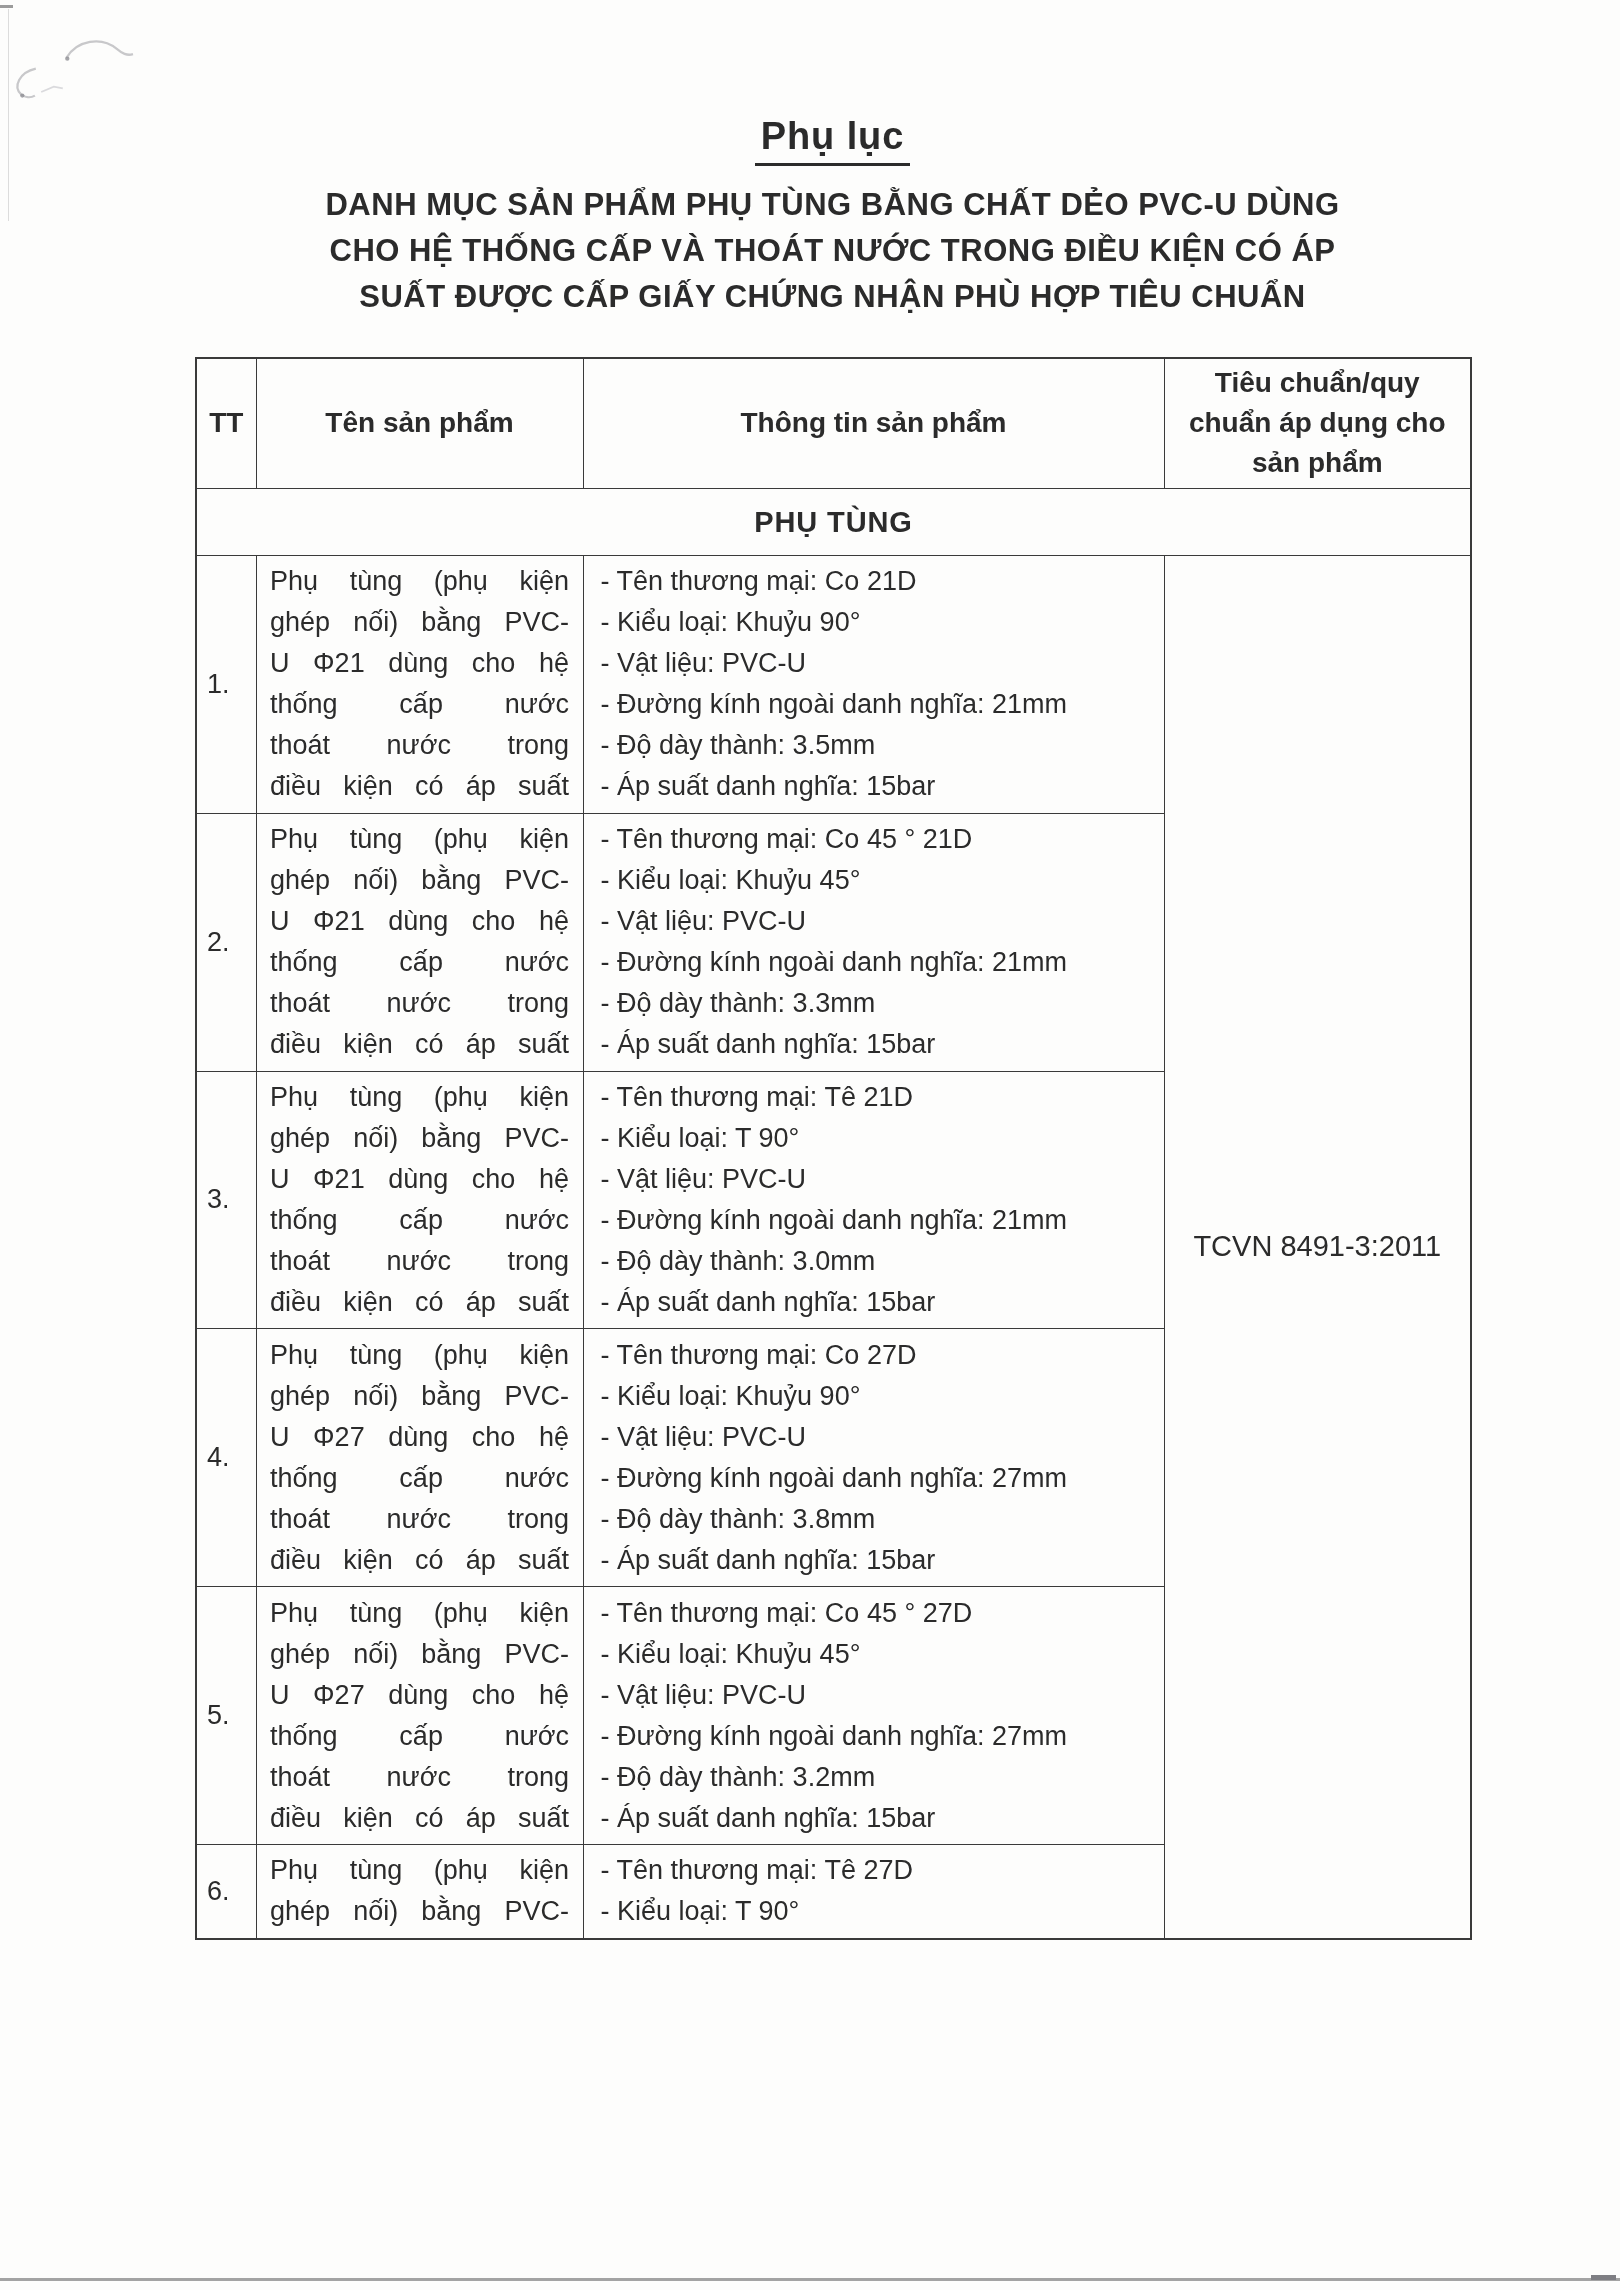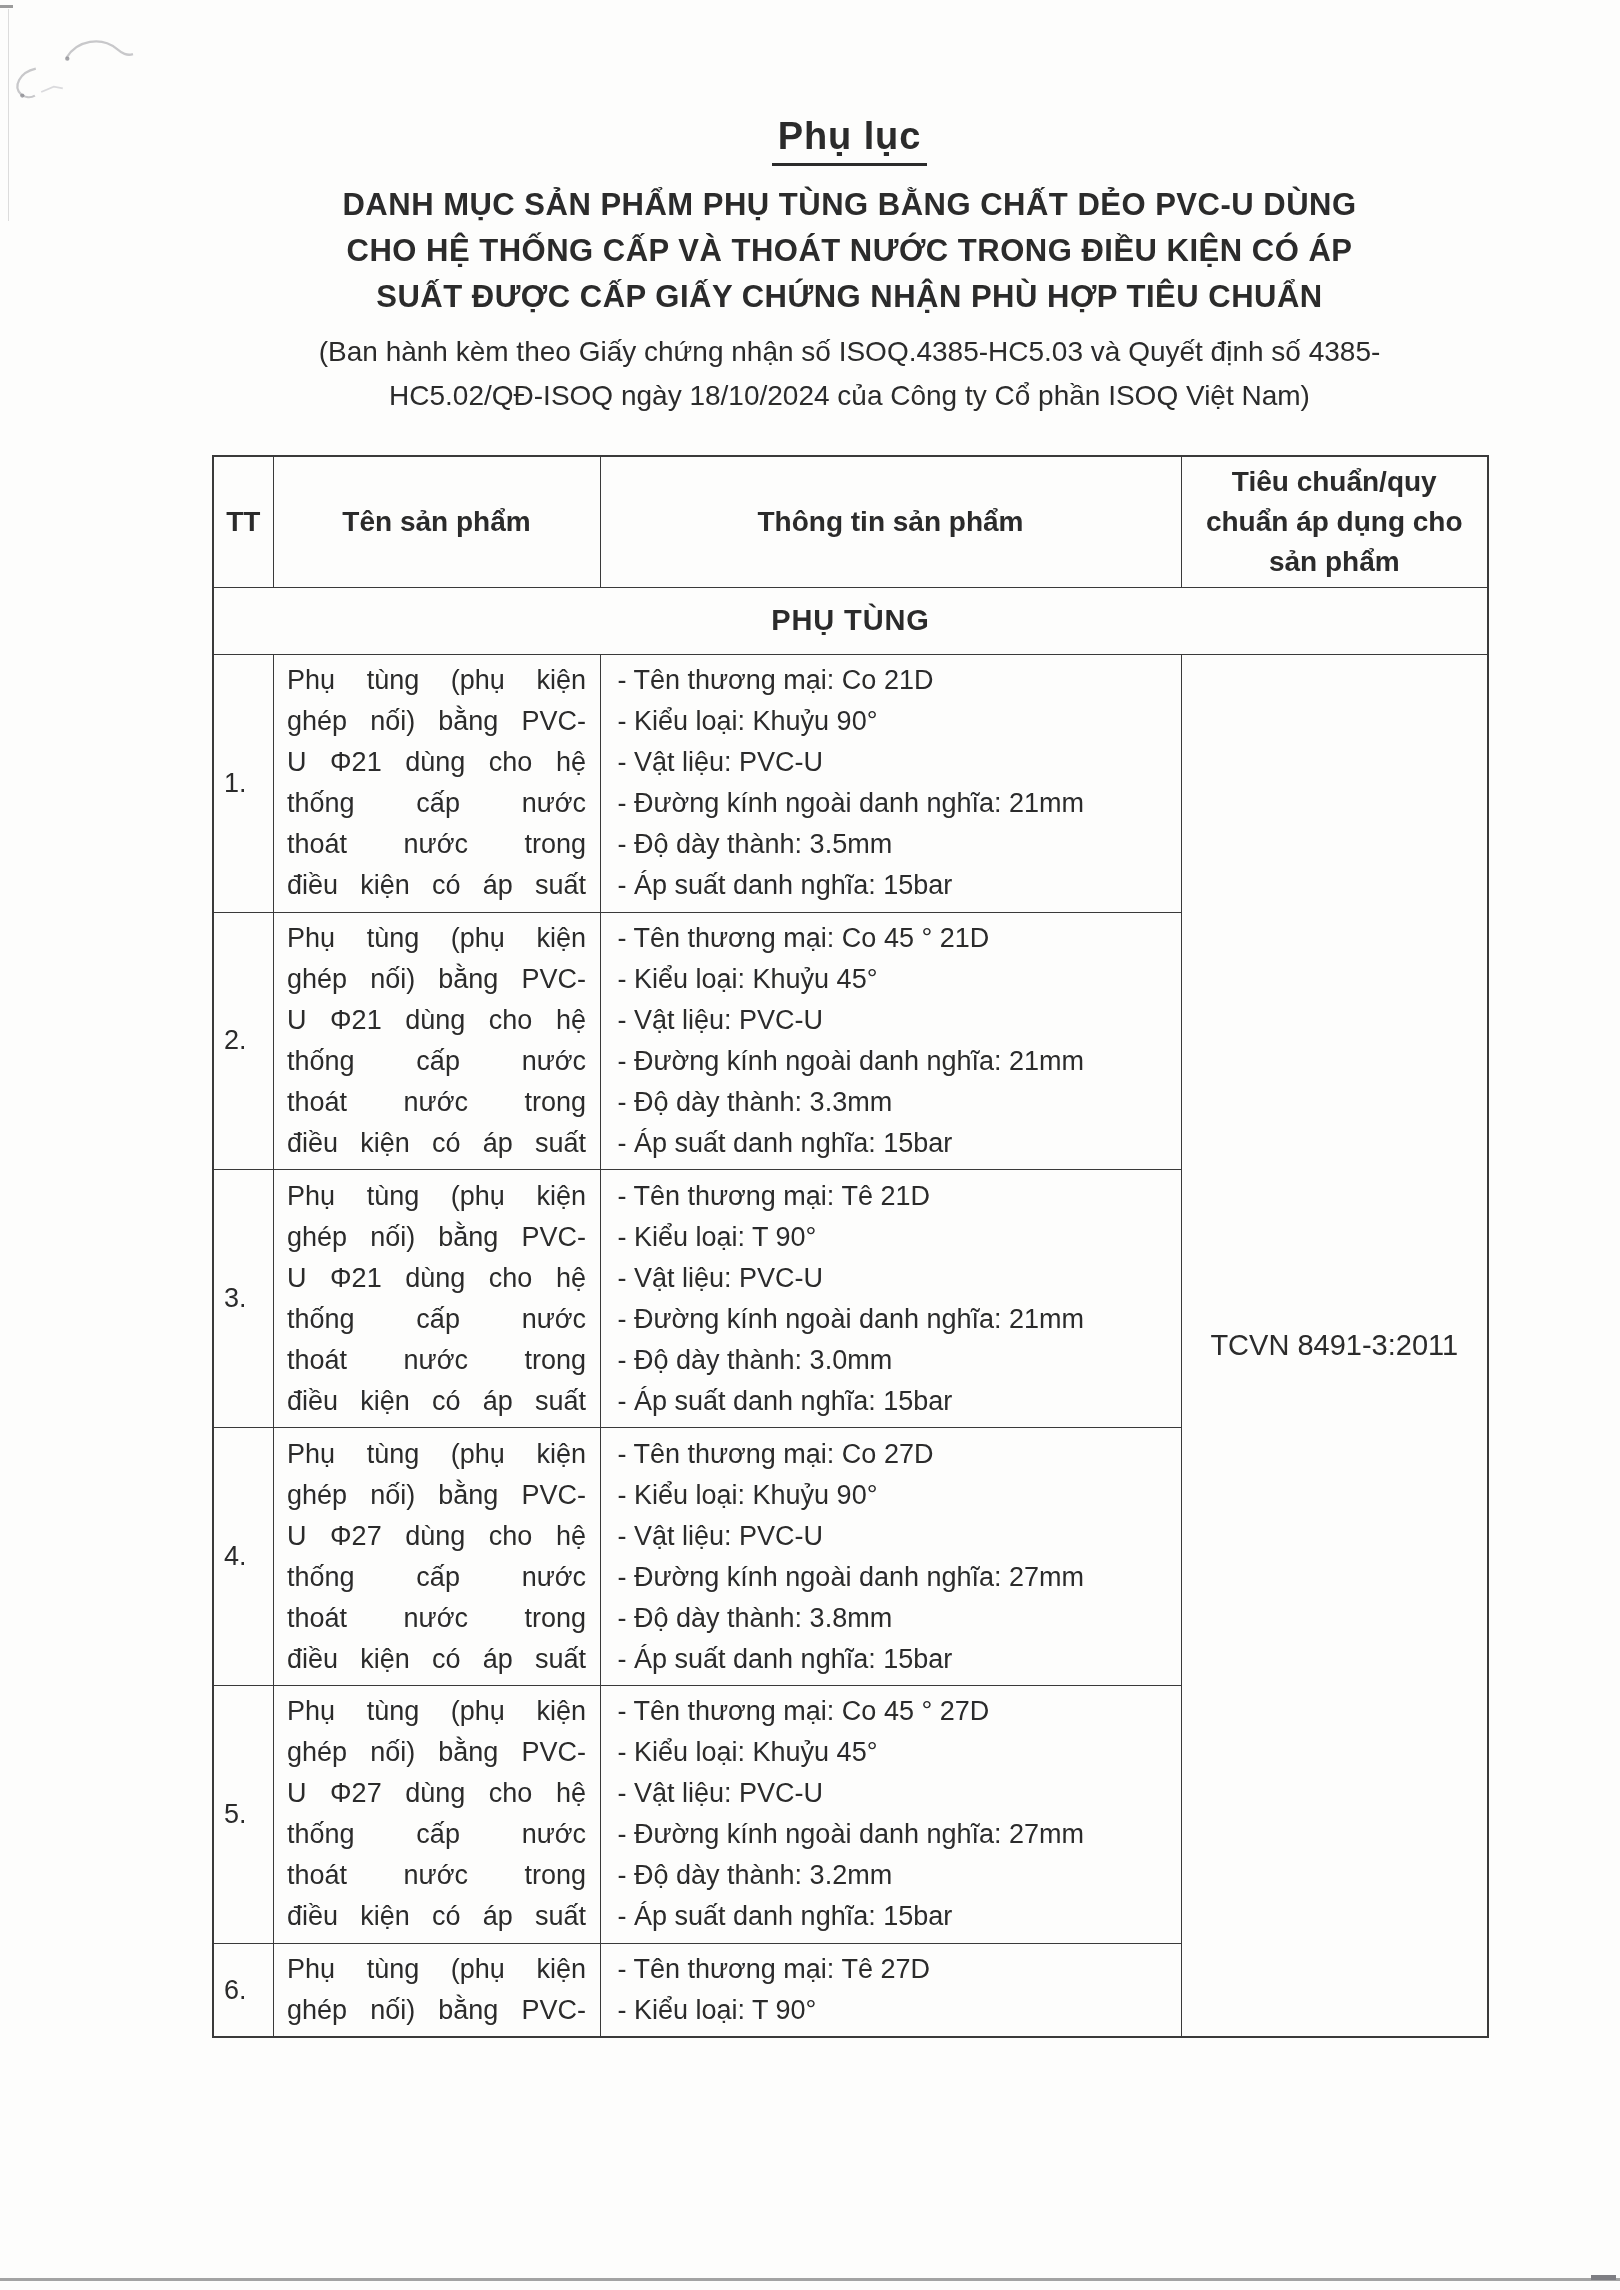--- a/index.html
+++ b/index.html
@@ -18,21 +18,21 @@
     font-family:"Liberation Sans","DejaVu Sans",sans-serif;
     overflow:hidden;
   }
   
   .mark-top-dash{position:absolute;left:0;top:5.4px;width:12.6px;height:2.7px;background:#9b9b9b;}
   .mark-left-edge{position:absolute;left:8px;top:9px;width:0.9px;height:212px;background:#dcdcdc;}
   .scan-squiggle{position:absolute;left:7.2px;top:29px;}
   .page-bottom-line{position:absolute;left:0;top:2278px;width:1620px;height:2.7px;background:var(--edge);}
   .page-bottom-tick{position:absolute;left:1591px;top:2275px;width:25px;height:4.5px;background:#7e7e83;}
   
-  .content{position:absolute;left:212px;top:115px;width:1275px;}
+  .content{position:absolute;left:195px;top:115px;width:1275px;}
   .doc-title-wrap{text-align:center;}
   .doc-title{
     display:inline-block;
     font-size:38px;font-weight:bold;
     padding:0 5.4px 4.5px 5.4px;
     border-bottom:3.6px solid var(--ink);
     letter-spacing:0.9px;
   }
   .doc-heading{
     margin-top:16px;
@@ -121,22 +121,20 @@
 <div class="content">
 
   <div class="doc-title-wrap">
     <span class="doc-title">Phụ lục</span>
   </div>
 
   <div class="doc-heading">DANH MỤC SẢN PHẨM PHỤ TÙNG BẰNG CHẤT DẺO PVC-U DÙNG
 CHO HỆ THỐNG CẤP VÀ THOÁT NƯỚC TRONG ĐIỀU KIỆN CÓ ÁP
 SUẤT ĐƯỢC CẤP GIẤY CHỨNG NHẬN PHÙ HỢP TIÊU CHUẨN</div>
 
-  <div class="doc-subtitle">(Ban hành kèm theo Giấy chứng nhận số ISOQ.4385-HC5.03 và Quyết định số 4385-
-HC5.02/QĐ-ISOQ ngày 18/10/2024 của Công ty Cổ phần ISOQ Việt Nam)</div>
 
   <table class="product-table">
     <colgroup>
       <col style="width:60px">
         <col style="width:327px">
         <col style="width:581px">
         <col style="width:307px">
     </colgroup>
     <thead>
       <tr>

